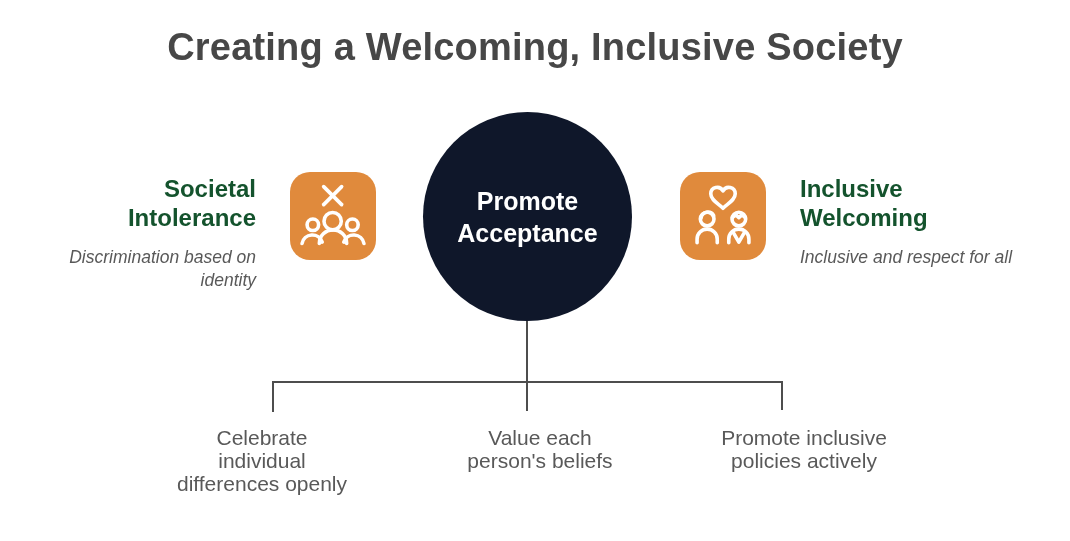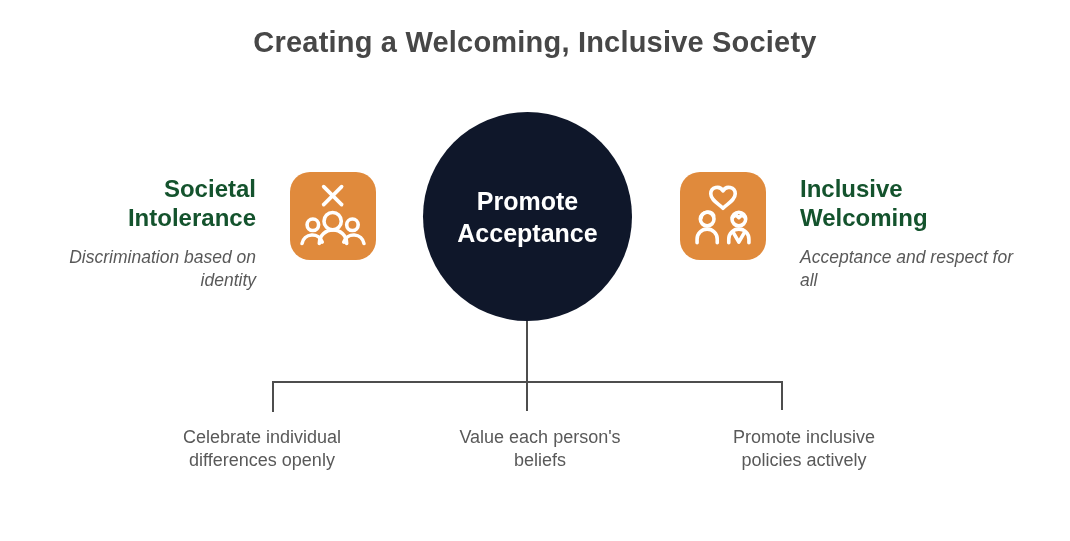--- a/index.html
+++ b/index.html
@@ -10,21 +10,21 @@
     height: 541px;
     background: #ffffff;
     font-family: "Liberation Sans", sans-serif;
     overflow: hidden;
   }
   .title {
     position: absolute;
     left: 0; right: 0;
     top: 26px;
     text-align: center;
-    font-size: 29px;
+    font-size: 38px;
     font-weight: bold;
     color: #474747;
     letter-spacing: 0.2px;
   }
   .center-circle {
     position: absolute;
     left: 423px;
     top: 112px;
     width: 209px;
     height: 209px;
@@ -80,21 +80,21 @@
   .stem        { left: 526px; top: 321px; width: 2px; height: 62px; }
   .hbar        { left: 272px; top: 381px; width: 511px; height: 2px; }
   .drop-left   { left: 272px; top: 381px; width: 2px; height: 31px; }
   .drop-mid    { left: 526px; top: 383px; width: 2px; height: 28px; }
   .drop-right  { left: 781px; top: 381px; width: 2px; height: 29px; }
   .branch-label {
     position: absolute;
     top: 426px;
     width: 184px;
     text-align: center;
-    font-size: 18px;
+    font-size: 21px;
     line-height: 23px;
     color: #595959;
   }
   .branch-1 { left: 170px; }
   .branch-2 { left: 448px; }
   .branch-3 { left: 712px; }
 </style>
 </head>
 <body>
 
@@ -131,21 +131,21 @@
         <path d="M19.5 55.5 a9.5 9.5 0 0 1 17.5 -3.5"></path>
         <path d="M14 90 v-5 a14 14 0 0 1 28 0 v5"></path>
         <circle cx="72" cy="57" r="9.5"></circle>
         <path d="M63 55 l4.5 -4 l4.5 4 l4.5 -4 l4.5 4"></path>
         <path d="M58 90 v-5 a14 14 0 0 1 28 0 v5"></path>
         <path d="M65 77 l7 12 l7 -12"></path>
       </svg>
     </span>
   </div>
   <div class="node-heading right-heading">Inclusive Welcoming</div>
-  <div class="node-desc right-desc">Acceptance and respect for all</div>
+  <div class="node-desc right-desc">Inclusive and respect for all</div>
 
   <div class="connector stem"></div>
   <div class="connector hbar"></div>
   <div class="connector drop-left"></div>
   <div class="connector drop-mid"></div>
   <div class="connector drop-right"></div>
 
   <div class="branch-label branch-1">Celebrate individual differences openly</div>
   <div class="branch-label branch-2">Value each person's beliefs</div>
   <div class="branch-label branch-3">Promote inclusive policies actively</div>

